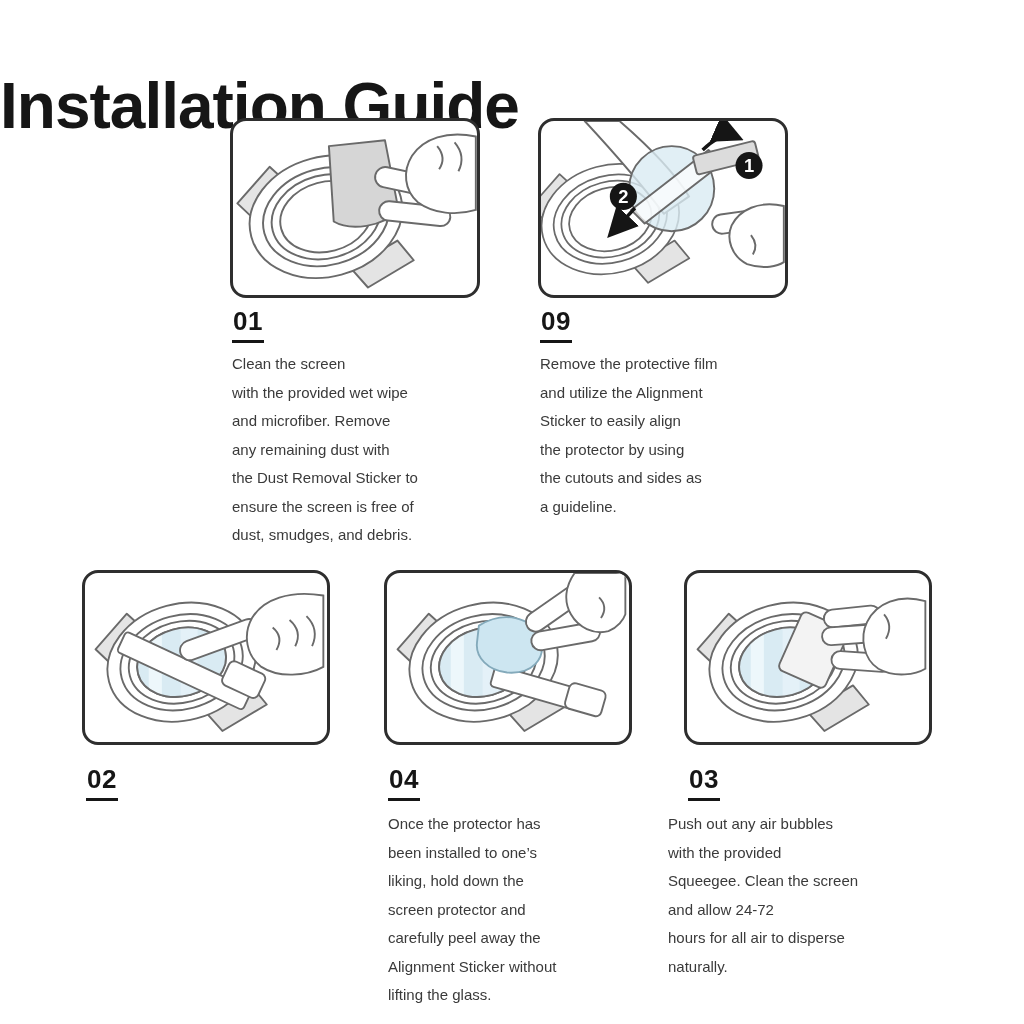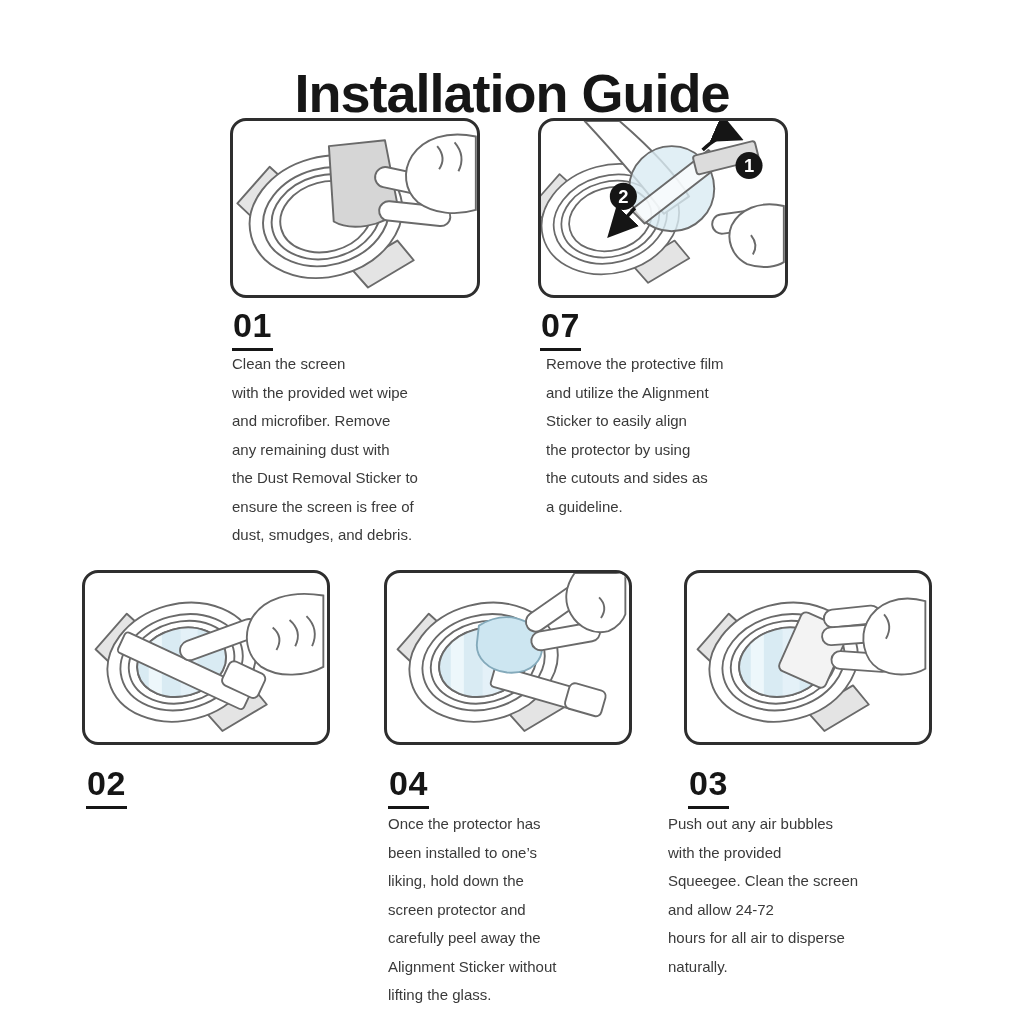--- a/index.html
+++ b/index.html
@@ -1,30 +1,30 @@
 <!DOCTYPE html>
 <html><head>
 <meta charset="utf-8">
 <style>
   html,body { margin:0; padding:0; background:#ffffff; }
   .page {
     position:relative; width:1024px; height:1024px; background:#ffffff;
     font-family:"Liberation Sans","DejaVu Sans",sans-serif; overflow:hidden;
   }
   .title {
-    position:absolute; left:0; right:0; top:26px; text-align:center;
-    font-size:54px; font-weight:bold; letter-spacing:-1px; color:#161616;
+    position:absolute; left:0; right:0; top:26px; text-align:left;
+    font-size:64px; font-weight:bold; letter-spacing:-1px; color:#161616;
   }
   .panel {
     position:absolute; box-sizing:border-box; background:#ffffff;
     border:3px solid #2e2e2e; border-radius:16px; overflow:hidden;
   }
   .panel svg { display:block; width:100%; height:100%; }
   .stepnum {
-    position:absolute; display:inline-block; font-size:34px; font-weight:bold;
+    position:absolute; display:inline-block; font-size:26px; font-weight:bold;
     color:#161616; border-bottom:3px solid #161616; padding:0 1px 3px 1px;
     letter-spacing:0.5px;
   }
   .para {
     position:absolute; margin:0; font-size:15px; line-height:28.5px;
     color:#3a3a3a; white-space:pre-line;
   }
   .badge-num { font-size:19px; font-weight:bold; fill:#ffffff; text-anchor:middle; }
 </style>
 </head>
@@ -101,30 +101,30 @@
       </g>
       <path d="M96,90 L72,116" fill="none" stroke="#151515" stroke-width="3.5" marker-end="url(#ah)"></path>
       <g>
         <circle cx="84" cy="78" r="14" fill="#151515"></circle>
         <text class="badge-num" x="84" y="85">2</text>
       </g>
     </svg>
   </section>
 
   <div class="stepnum" style="left:232px; top:306px;">01</div>
-  <div class="stepnum" style="left:540px; top:306px;">07</div>
+  <div class="stepnum" style="left:540px; top:306px;">09</div>
 
   <p class="para" style="left:232px; top:350px; width:300px;">Clean the screen
 with the provided wet wipe
 and microfiber. Remove
 any remaining dust with
 the Dust Removal Sticker to
 ensure the screen is free of
 dust, smudges, and debris.</p>
-  <p class="para" style="left:540px; top:350px; width:300px;margin-left:6px;">Remove the protective film
+  <p class="para" style="left:540px; top:350px; width:300px;">Remove the protective film
 and utilize the Alignment
 Sticker to easily align
 the protector by using
 the cutouts and sides as
 a guideline.</p>
 
   <section class="panel" style="left:82px; top:570px; width:248px; height:175px;">
     <svg viewBox="0 0 250 180">
       <g>
         <use href="#g-watch" transform="translate(-6,0)"></use>

